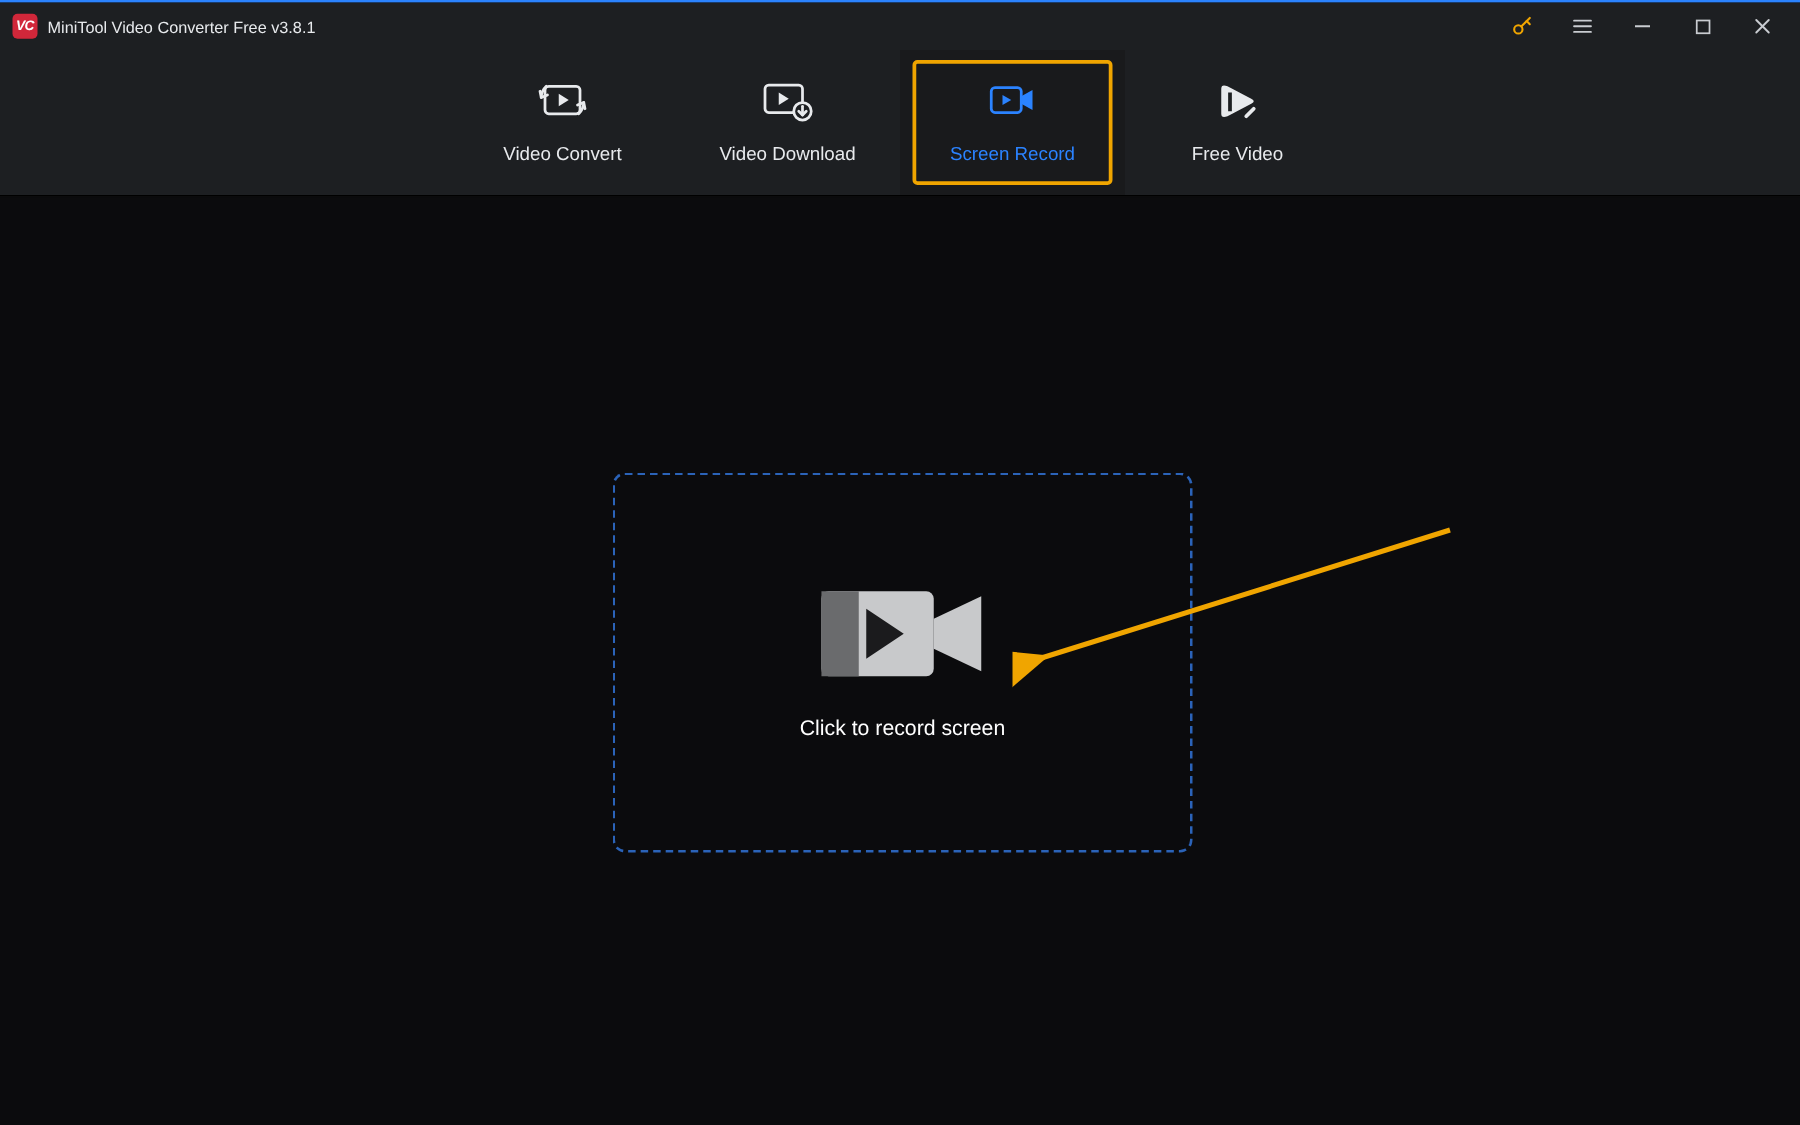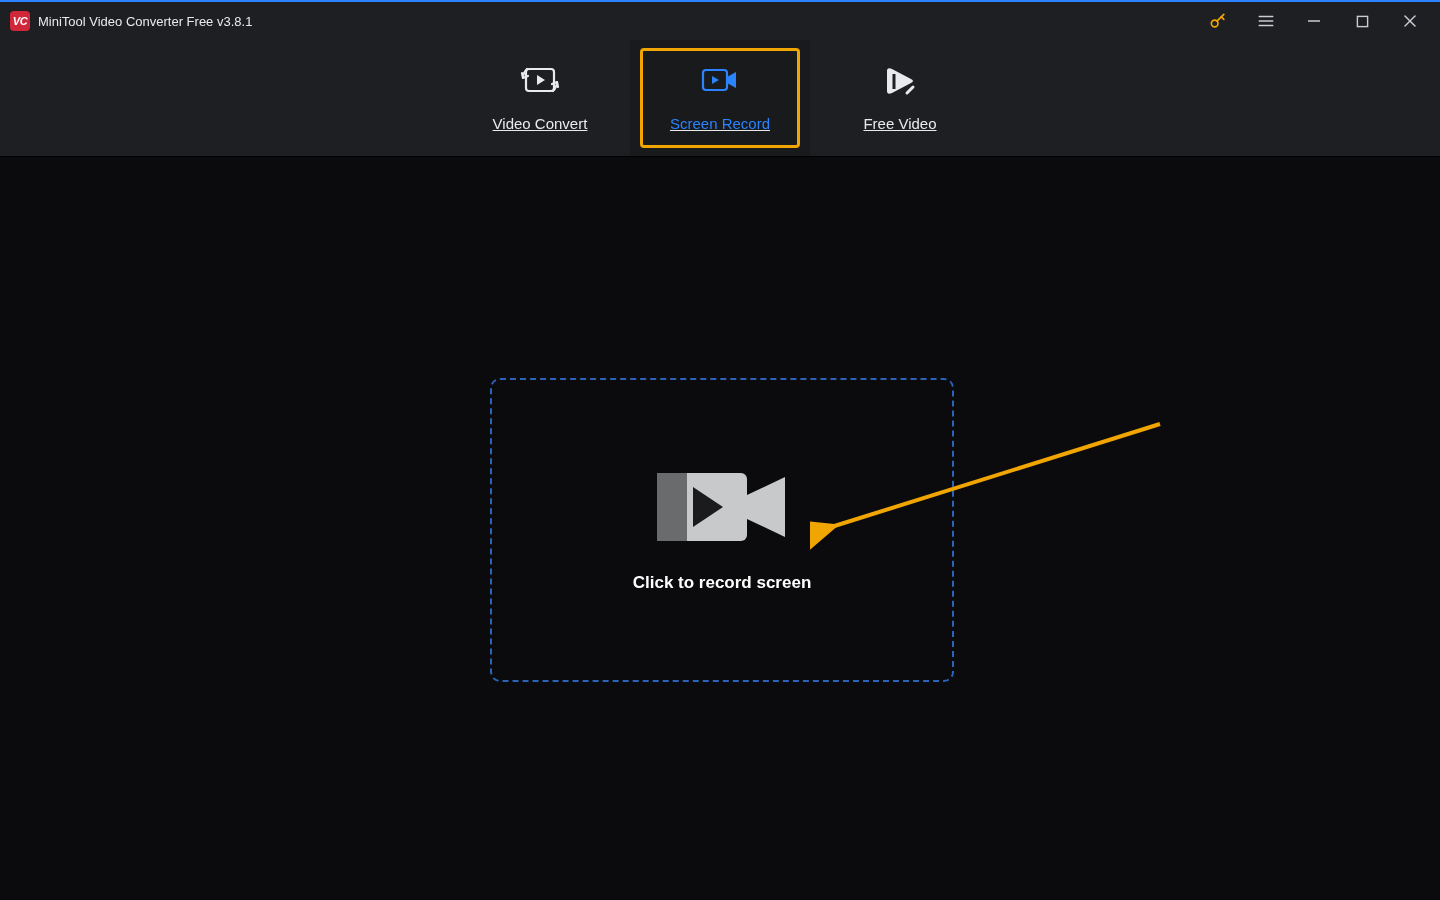--- a/index.html
+++ b/index.html
@@ -54,21 +54,20 @@
 
   
   .tabbar{
     height:116px;
     background:var(--header);
     display:flex;
     justify-content:center;
     align-items:stretch;
     gap:0;
     border-bottom:1px solid #000;
-    text-decoration:underline;
   }
   .tab{
     width:180px;
     display:flex;
     flex-direction:column;
     align-items:center;
     justify-content:center;
     gap:18px;
     color:var(--text);
     cursor:pointer;
@@ -104,21 +103,21 @@
     display:flex;
     flex-direction:column;
     align-items:center;
     justify-content:center;
     gap:26px;
     cursor:pointer;
   }
   .cam-icon svg{display:block;}
   .drop-text{
     font-size:17px;
-    font-weight:700;
+    font-weight:400;
     color:#fff;
   }
 
   
   .annot{
     position:absolute;
     left:810px; top:260px;
     pointer-events:none;
   }
 </style>
@@ -171,20 +170,32 @@
         <polygon points="17,11 17,21 25,16" fill="#e8eaed" stroke="none"></polygon>
         <path d="M3 14 A13 13 0 0 1 7 5"></path>
         <polyline points="2,9 3,14 8,12"></polyline>
         <path d="M37 18 A13 13 0 0 1 33 27"></path>
         <polyline points="38,23 37,18 32,20"></polyline>
       </svg>
     </span>
     <span class="lbl">Video Convert</span>
   </div>
 
+  <div class="tab">
+    <span class="ico">
+      <svg width="42" height="34" viewBox="0 0 42 34" fill="none" stroke="#e8eaed" stroke-width="2.2" stroke-linecap="round" stroke-linejoin="round">
+        <rect x="3" y="4" width="30" height="22" rx="3"></rect>
+        <polygon points="14,10 14,20 22,15" fill="#e8eaed" stroke="none"></polygon>
+        <circle cx="33" cy="25" r="7" fill="#1d1f22"></circle>
+        <line x1="33" y1="21" x2="33" y2="28"></line>
+        <polyline points="30,25 33,28 36,25"></polyline>
+      </svg>
+    </span>
+    <span class="lbl">Video Download</span>
+  </div>
 
   <div class="tab active active-wrap">
     <div class="active-box"></div>
     <span class="ico">
       <svg width="40" height="30" viewBox="0 0 40 30" fill="none" stroke="#2b83ff" stroke-width="2.2" stroke-linecap="round" stroke-linejoin="round">
         <rect x="3" y="4" width="24" height="20" rx="3"></rect>
         <polygon points="12,10 12,18 19,14" fill="#2b83ff" stroke="none"></polygon>
         <path d="M27 11 L36 6 L36 22 L27 17" fill="#2b83ff" stroke="none"></path>
       </svg>
     </span>

